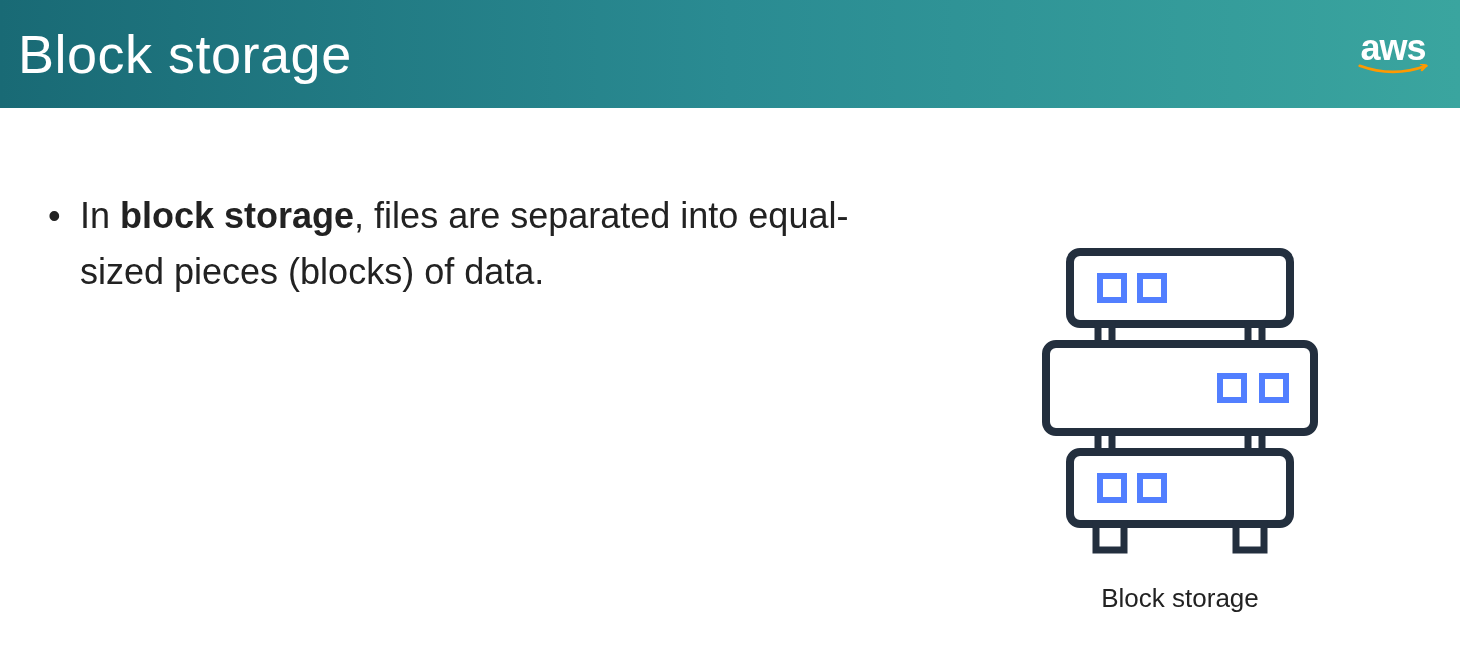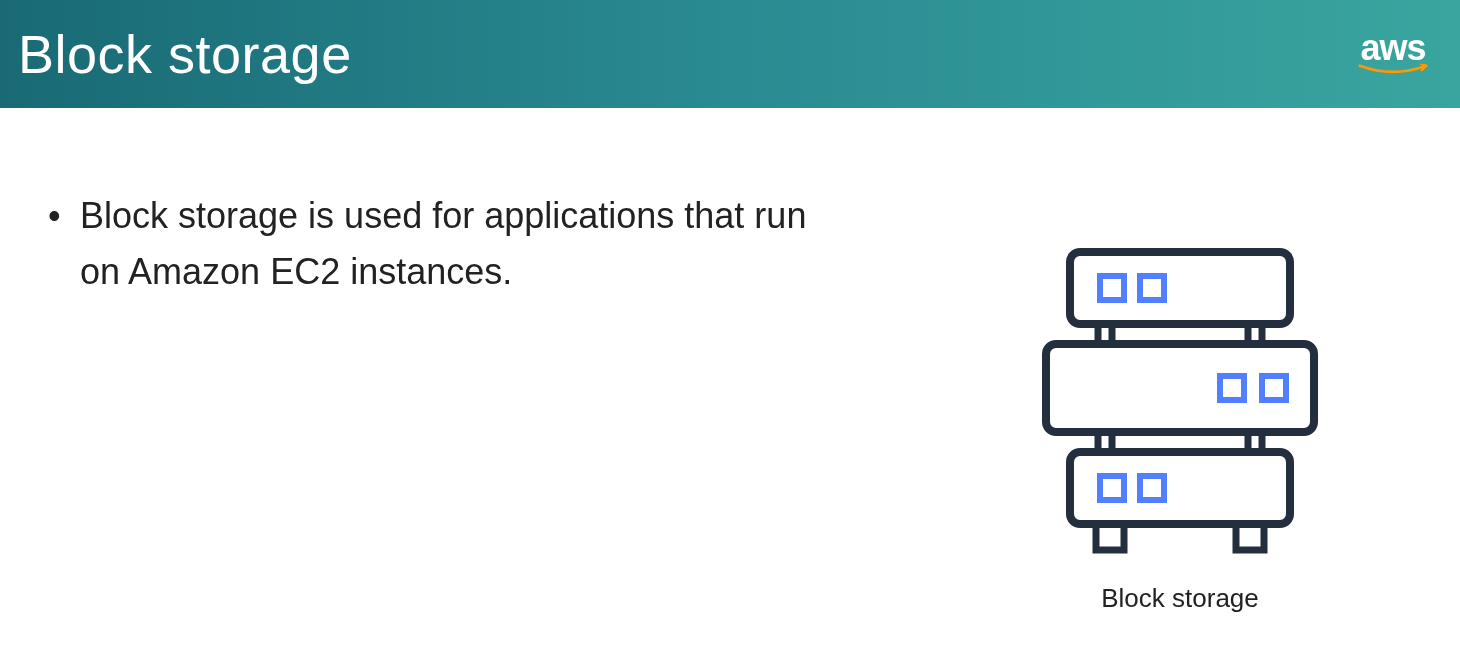--- a/index.html
+++ b/index.html
@@ -117,21 +117,21 @@
         <path d="M 72 0 L 78 2 L 73 7" stroke="#ff9900" stroke-width="2.5" fill="none" stroke-linecap="round" stroke-linejoin="round"></path>
       </svg>
     </div>
   </div>
 </div>
 
 <div class="content">
   <div class="text-column">
     <ul class="bullet-list">
       <li>
-        <span></span><span class="bold"></span><span>Block storage is used for applications that run on Amazon EC2 instances.</span>
+        <span>In </span><span class="bold">block storage</span><span>, files are separated into equal-sized pieces (blocks) of data.</span>
       </li>
     </ul>
   </div>
   <div class="image-column">
     <svg class="storage-icon" viewBox="0 0 280 310">
 
       <rect x="30" y="4" width="220" height="72" rx="10" ry="10" fill="none" stroke="#232f3e" stroke-width="8"></rect>
       <rect x="60" y="28" width="24" height="24" fill="none" stroke="#527fff" stroke-width="6"></rect>
       <rect x="100" y="28" width="24" height="24" fill="none" stroke="#527fff" stroke-width="6"></rect>
 

